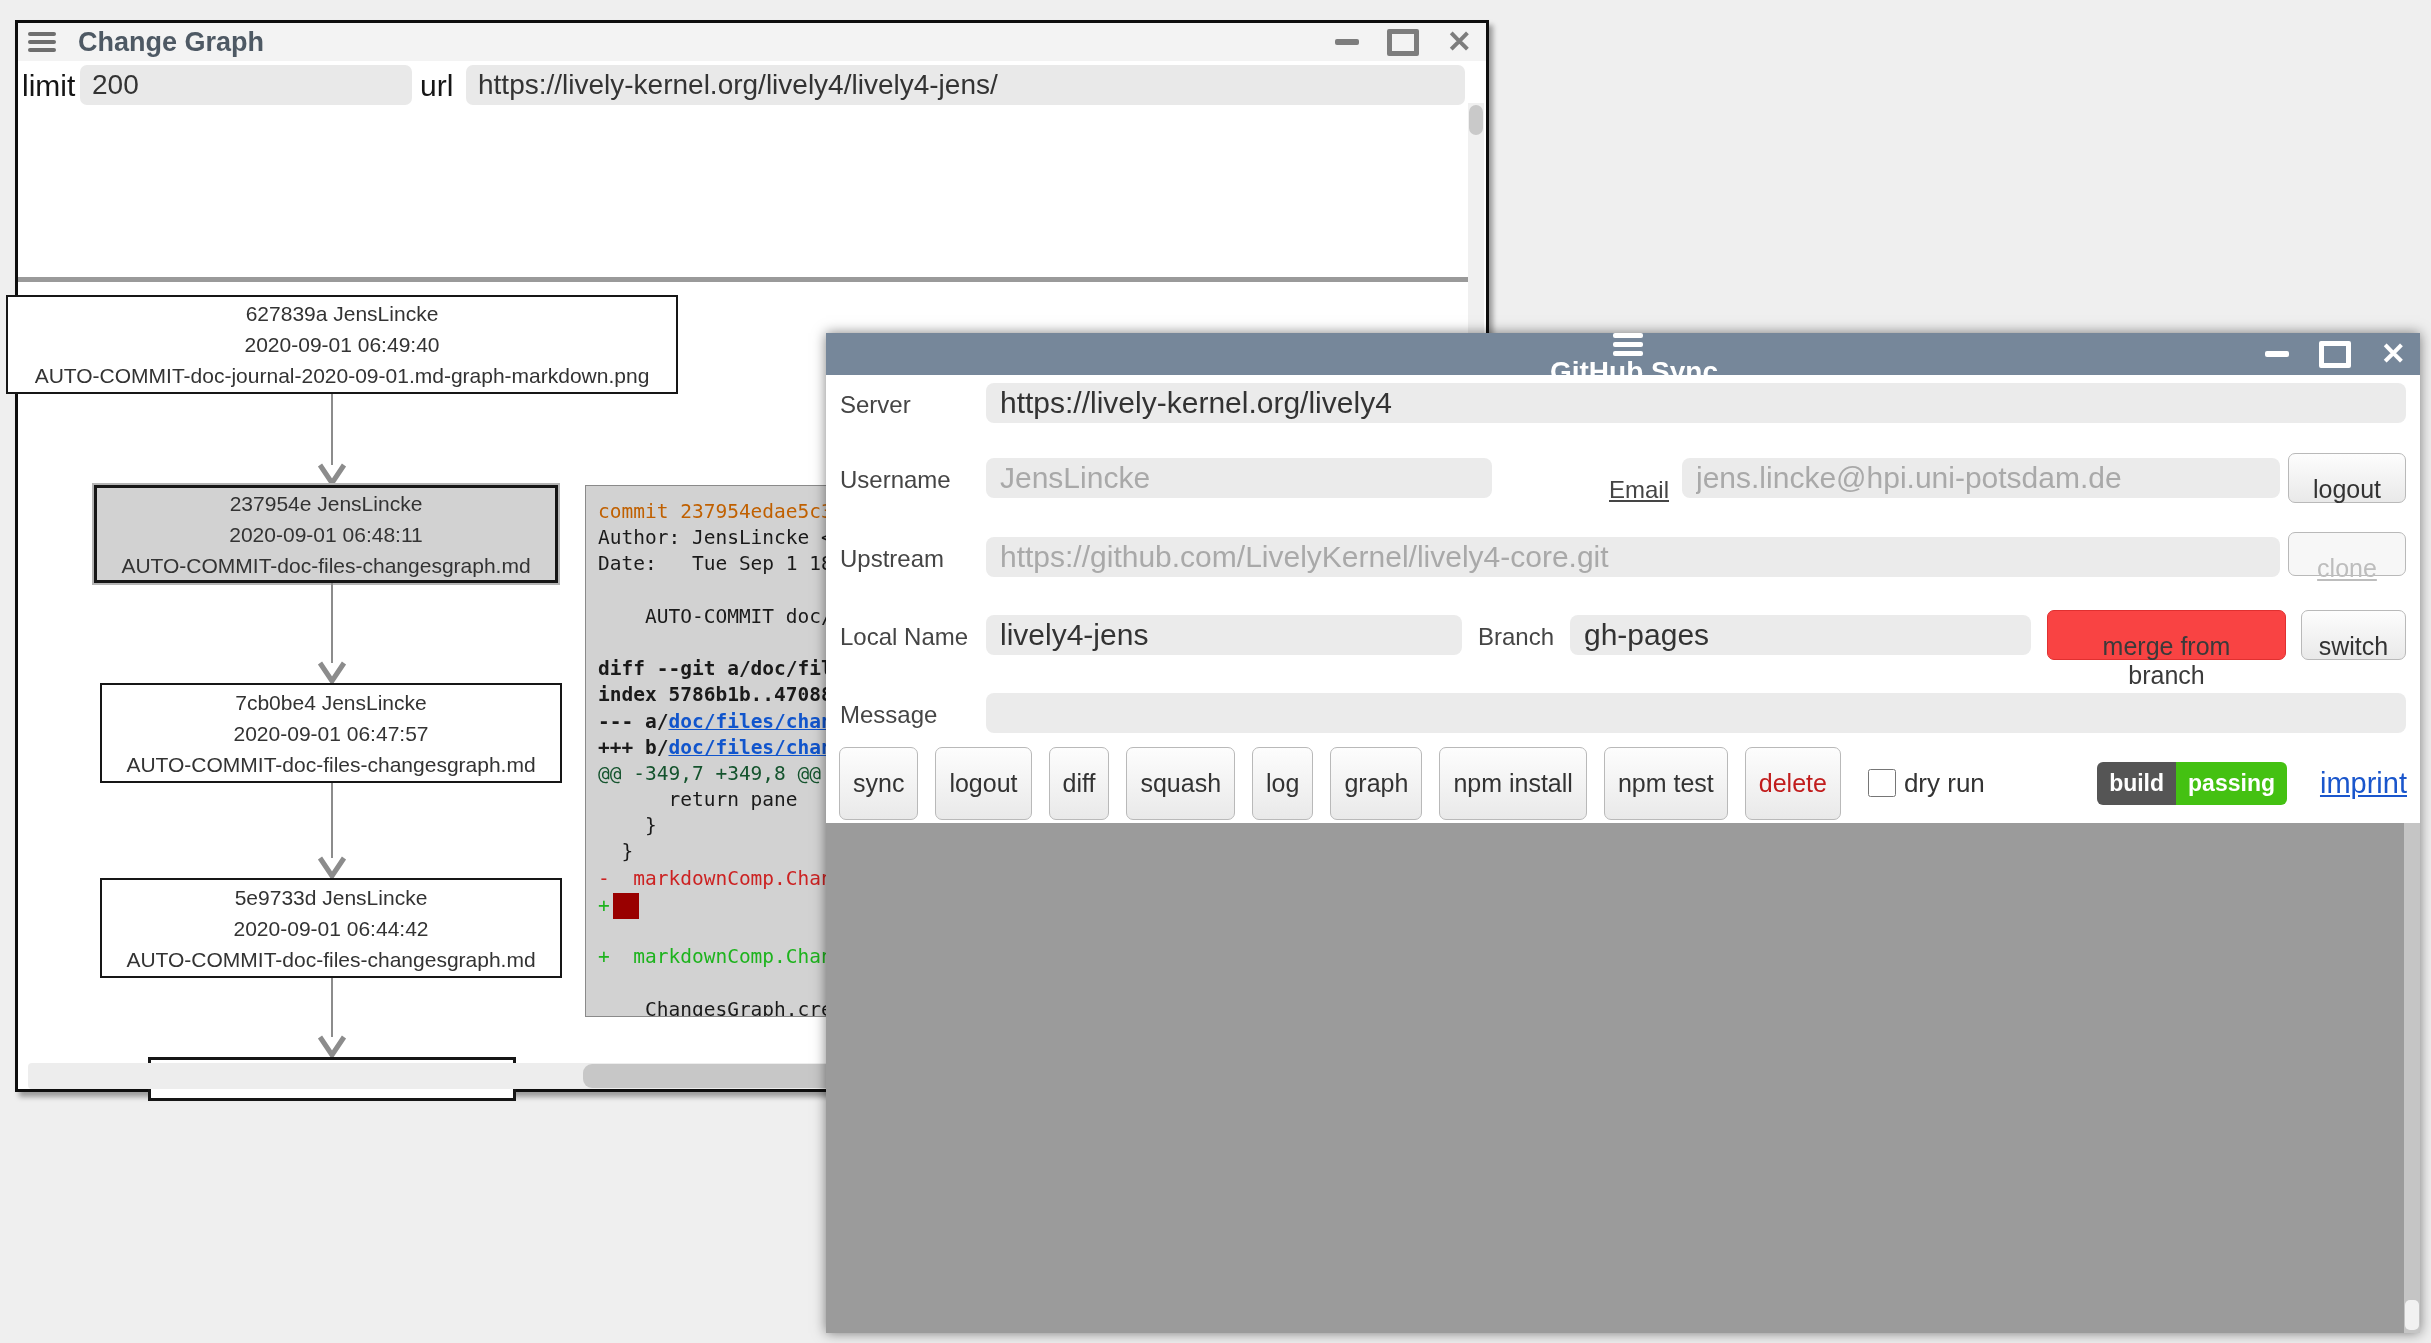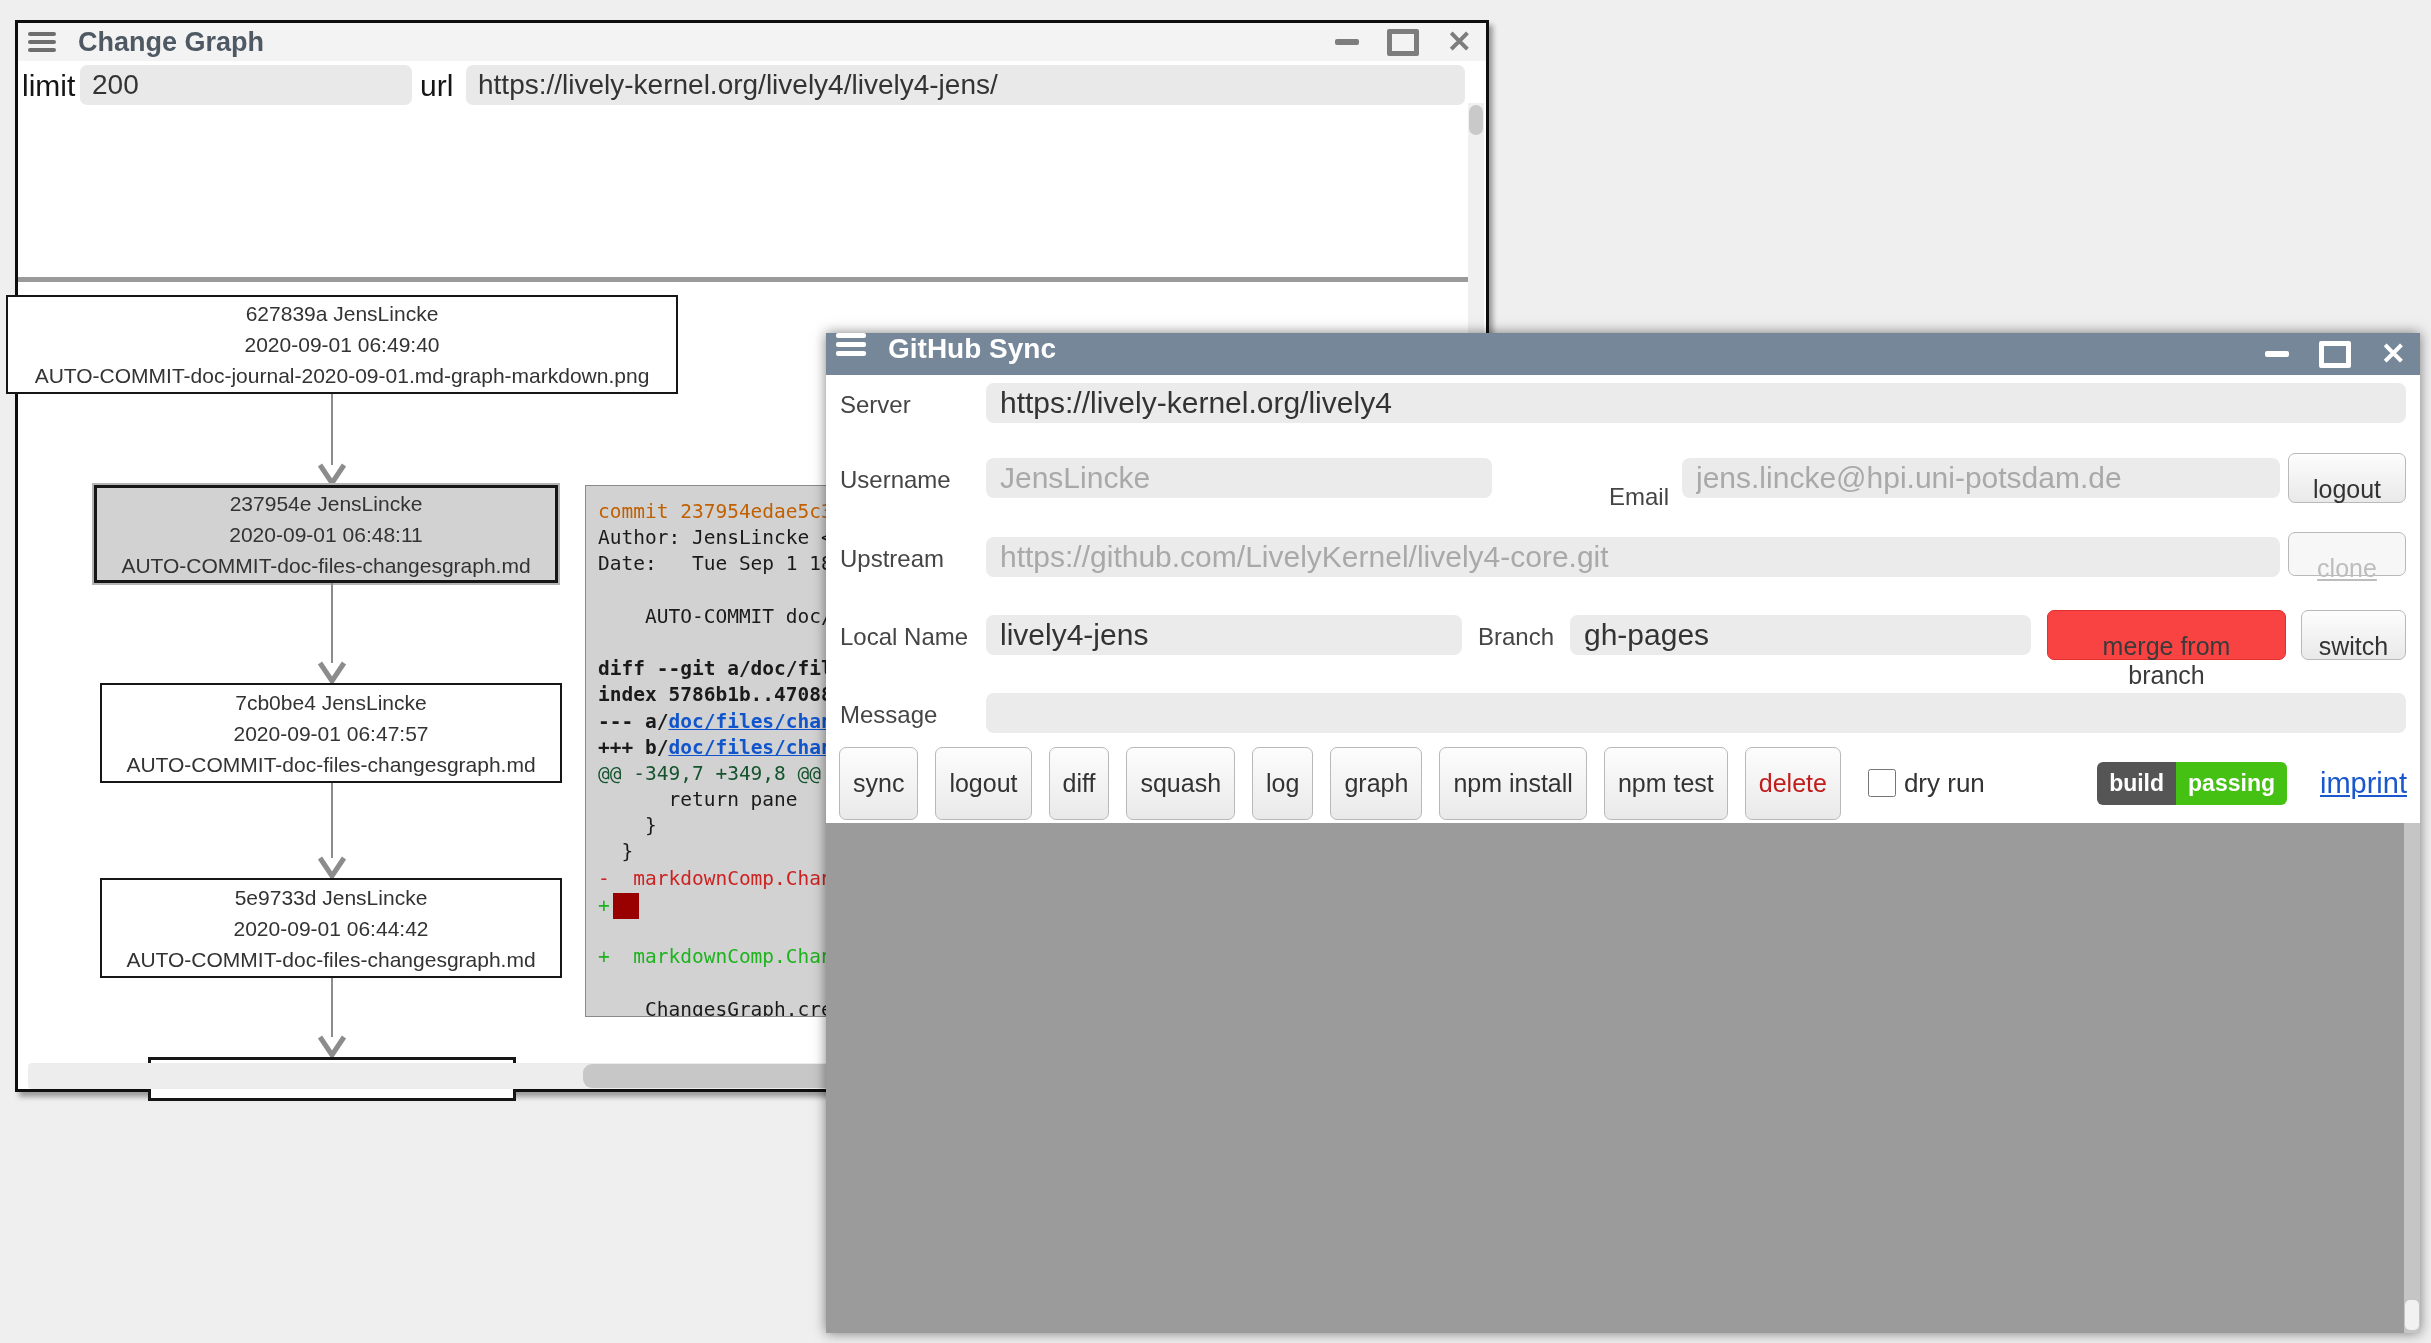--- a/index.html
+++ b/index.html
@@ -68,21 +68,21 @@
   .vthumb{position:absolute;left:1px;right:1px;top:2px;height:30px;background:#c9c9c9;border-radius:8px;cursor:pointer;}
   .htrack{position:absolute;left:10px;right:18px;bottom:0;height:26px;background:#ededed;border-radius:4px;}
   .hthumb{position:absolute;left:555px;right:0;top:1px;height:24px;background:#c7c7c7;border-radius:9px;cursor:pointer;}
   
   #gs{
     left:826px;top:333px;width:1594px;height:1000px;z-index:2;
     box-shadow:0 0 12px rgba(0,0,0,0.5);
   }
   #gs .titlebar{
     position:absolute;left:0;top:0;right:0;height:42px;background:#76879a;
-    display:flex;align-items:flex-start;
+    display:flex;align-items:center;flex-direction:column;
   }
   #gs .burger i{background:#fff;width:30px;height:5px;}
   #gs .title{margin-left:22px;font-size:28px;font-weight:bold;color:#fff;}
   #gs .winctrls{gap:30px;height:42px;}
   #gs .ctrl-min{background:#fff;}
   #gs .ctrl-max{border-color:#fff;}
   #gs .ctrl-close{color:#fff;}
   .gslabel{position:absolute;font-size:24px;color:#454545;}
   .gsinput{
     position:absolute;background:#ebebeb;border:none;border-radius:8px;
@@ -239,21 +239,21 @@
       <span class="ctrl-max"></span>
       <span class="ctrl-close">✕</span>
     </span>
   </div>
 
   <label class="gslabel" style="left:14px;top:58px;">Server</label>
   <input class="gsinput" style="left: 160px; top: 50px; width: 1420px;" value="https://lively-kernel.org/lively4">
 
   <label class="gslabel" style="left:14px;top:133px;">Username</label>
   <input class="gsinput" style="left: 160px; top: 125px; width: 506px;" placeholder="JensLincke">
-  <label class="gslabel" style="left:783px;top:150px;">Email</label>
+  <label class="gslabel" style="left:783px;top:143px;text-decoration:underline;">Email</label>
   <input class="gsinput" style="left: 856px; top: 125px; width: 598px;" placeholder="jens.lincke@hpi.uni-potsdam.de">
   <button class="btn" style="position:absolute;left:1462px;top:120px;width:118px;height:50px;">logout</button>
 
   <label class="gslabel" style="left:14px;top:212px;">Upstream</label>
   <input class="gsinput" style="left: 160px; top: 204px; width: 1294px;" placeholder="https://github.com/LivelyKernel/lively4-core.git">
   <button class="btn disabled" disabled="" style="position:absolute;left:1462px;top:199px;width:118px;height:34px;text-decoration:underline;">clone</button>
 
   <label class="gslabel" style="left:14px;top:290px;">Local Name</label>
   <input class="gsinput" style="left: 160px; top: 282px; width: 476px;" value="lively4-jens">
   <label class="gslabel" style="left:652px;top:290px;">Branch</label>

